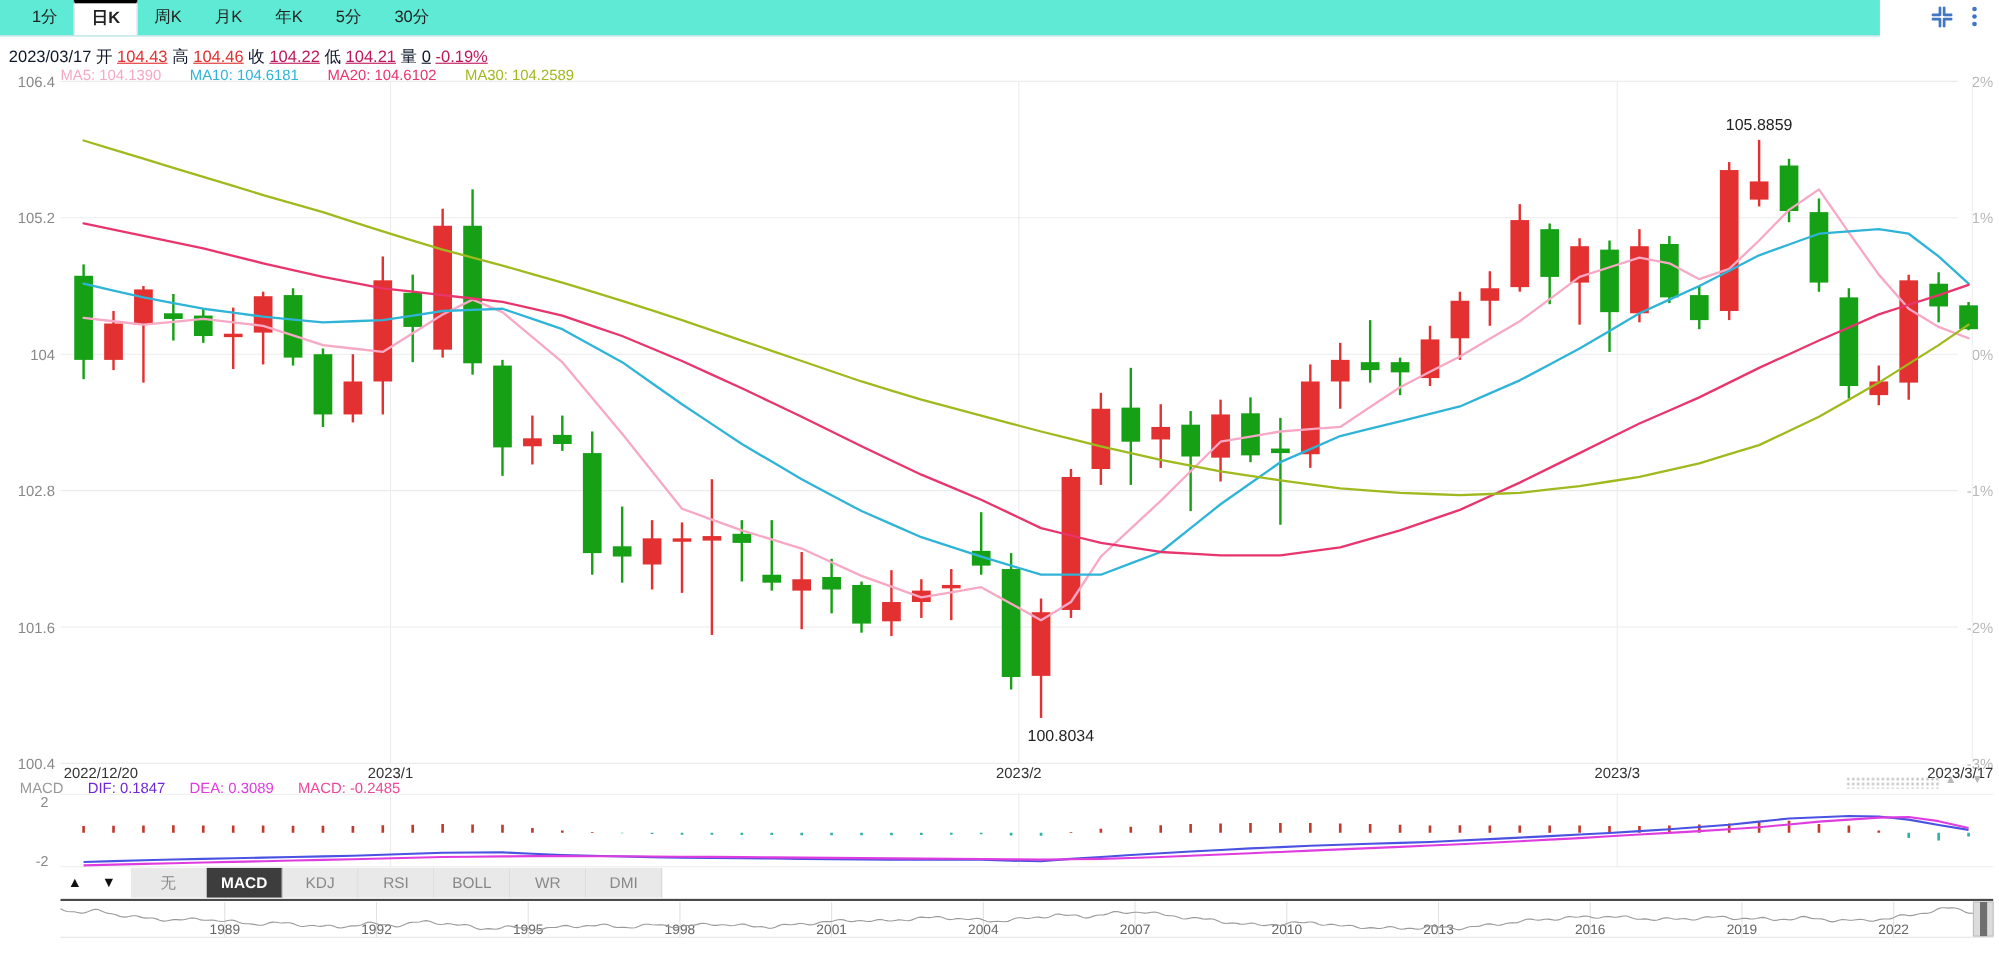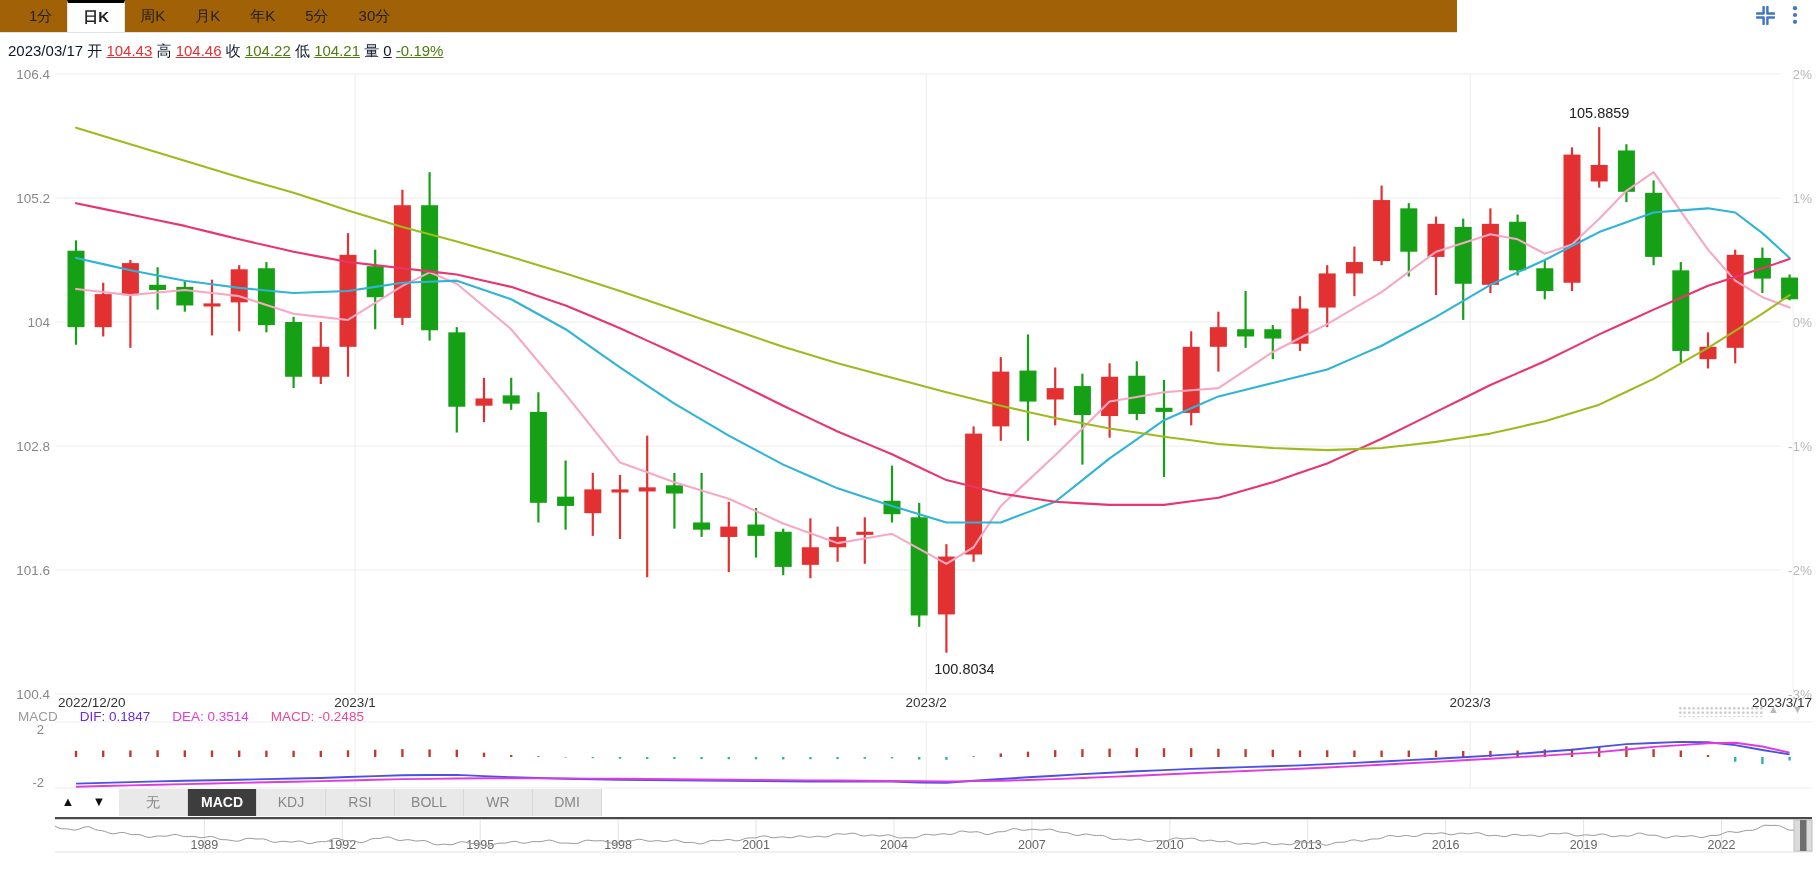--- a/index.html
+++ b/index.html
@@ -3,35 +3,35 @@
 <meta charset="utf-8">
 <style>
   html,body{margin:0;padding:0;background:#fff;}
   body{width:1817px;height:876px;position:relative;overflow:hidden;
        font-family:"Liberation Sans","DejaVu Sans",sans-serif;
        -webkit-font-smoothing:antialiased;}
   #stage{position:absolute;left:0;top:0;width:1817px;height:876px;}
   #chart-svg{position:absolute;left:0;top:0;z-index:1;}
   .ovl{position:absolute;z-index:3;}
   
-  #toolbar{left:0;top:0;width:1457px;height:32px;background:#a16207;
+  #toolbar{left:0;top:0;width:1709px;height:32px;background:#5eead4;
            border-bottom:1px solid #dde3ea;display:flex;align-items:center;}
   .ktab{height:32px;line-height:31px;padding:0 15px;font-size:15px;color:#222;
         cursor:pointer;box-sizing:border-box;}
   .ktab.active{background:#fff;border-top:3px solid #000000;line-height:27px;
         border-left:1px solid #dde3ea;border-right:1px solid #dde3ea;font-weight:bold;}
   #toolbar-icons{position:absolute;right:18px;top:5px;display:flex;gap:16px;align-items:center;}
   
   #quote-row{left:8px;top:42px;font-size:15px;color:#333;white-space:nowrap;}
   #quote-row b{font-weight:normal;text-decoration:underline;}
   #ma-row{left:55px;top:61px;font-size:13.5px;white-space:nowrap;}
   #ma-row span{margin-right:26px;}
   #macd-legend{left:18px;top:709px;font-size:13.5px;white-space:nowrap;}
   #macd-legend span{margin-right:22px;}
-  .t-up{color:#e33030;} .t-down{color:#4d7c0f;text-align:right;} .t-plain{color:#0f172a;}
+  .t-up{color:#e33030;} .t-down{color:#be185d;text-align:right;} .t-plain{color:#0f172a;}
   
   #ind-bar{left:0;top:789px;width:1817px;height:28px;background:#fff;}
   .tri-btn{position:absolute;top:1px;width:26px;height:24px;background:#fff;
            color:#111;font-size:13px;text-align:center;line-height:24px;cursor:pointer;}
   #ind-tabs{position:absolute;left:119px;top:0;height:27px;display:flex;}
   .ind-tab{width:68px;height:27px;background:#e9e9e9;border-right:1px solid #d9d9d9;
            color:#888;font-size:14px;text-align:center;line-height:27px;cursor:pointer;}
   .ind-tab.active{background:#3d3d3d;color:#fff;font-weight:bold;}
   
   #resize-dots{left:1678px;top:706px;width:86px;height:11px;
@@ -333,21 +333,22 @@
     <svg width="8" height="20" viewBox="0 0 8 20">
       <g fill="#4076c4">
           <circle cx="4" cy="3.2" r="2.1"></circle>
           <circle cx="4" cy="10" r="2.1"></circle>
           <circle cx="4" cy="16.8" r="2.1"></circle>
         </g>
     </svg>
   </div>
 
   <div class="ovl" id="quote-row"><span class="t-plain">2023/03/17</span> <span class="t-plain">开</span> <b class="t-up">104.43</b> <span class="t-plain">高</span> <b class="t-up">104.46</b> <span class="t-plain">收</span> <b class="t-down">104.22</b> <span class="t-plain">低</span> <b class="t-down">104.21</b> <span class="t-plain">量</span> <b class="t-plain">0</b> <b class="t-down">-0.19%</b></div>
-  <div class="ovl" id="macd-legend"><span style="color:#999">MACD</span><span style="color:#6d28d9">DIF: 0.1847</span><span style="color:#df3cdf">DEA: 0.3514</span><span style="color:#ec4899">MACD: -0.2485</span></div>
+  <div class="ovl" id="ma-row"><span style="color:#f7a8c4">MA5: 104.1390</span><span style="color:#2fb4d8">MA10: 104.6181</span><span style="color:#e8356e">MA20: 104.6102</span><span style="color:#9fba1e">MA30: 104.2589</span></div>
+  <div class="ovl" id="macd-legend"><span style="color:#999">MACD</span><span style="color:#6d28d9">DIF: 0.1847</span><span style="color:#df3cdf">DEA: 0.3089</span><span style="color:#ec4899">MACD: -0.2485</span></div>
 
   <div class="ovl" id="ind-bar">
     <div class="tri-btn" style="left:55px;">▲</div>
     <div class="tri-btn" style="left:86px;">▼</div>
     <div id="ind-tabs">
         <div class="ind-tab">无</div>
         <div class="ind-tab active">MACD</div>
         <div class="ind-tab">KDJ</div>
         <div class="ind-tab">RSI</div>
         <div class="ind-tab">BOLL</div>

